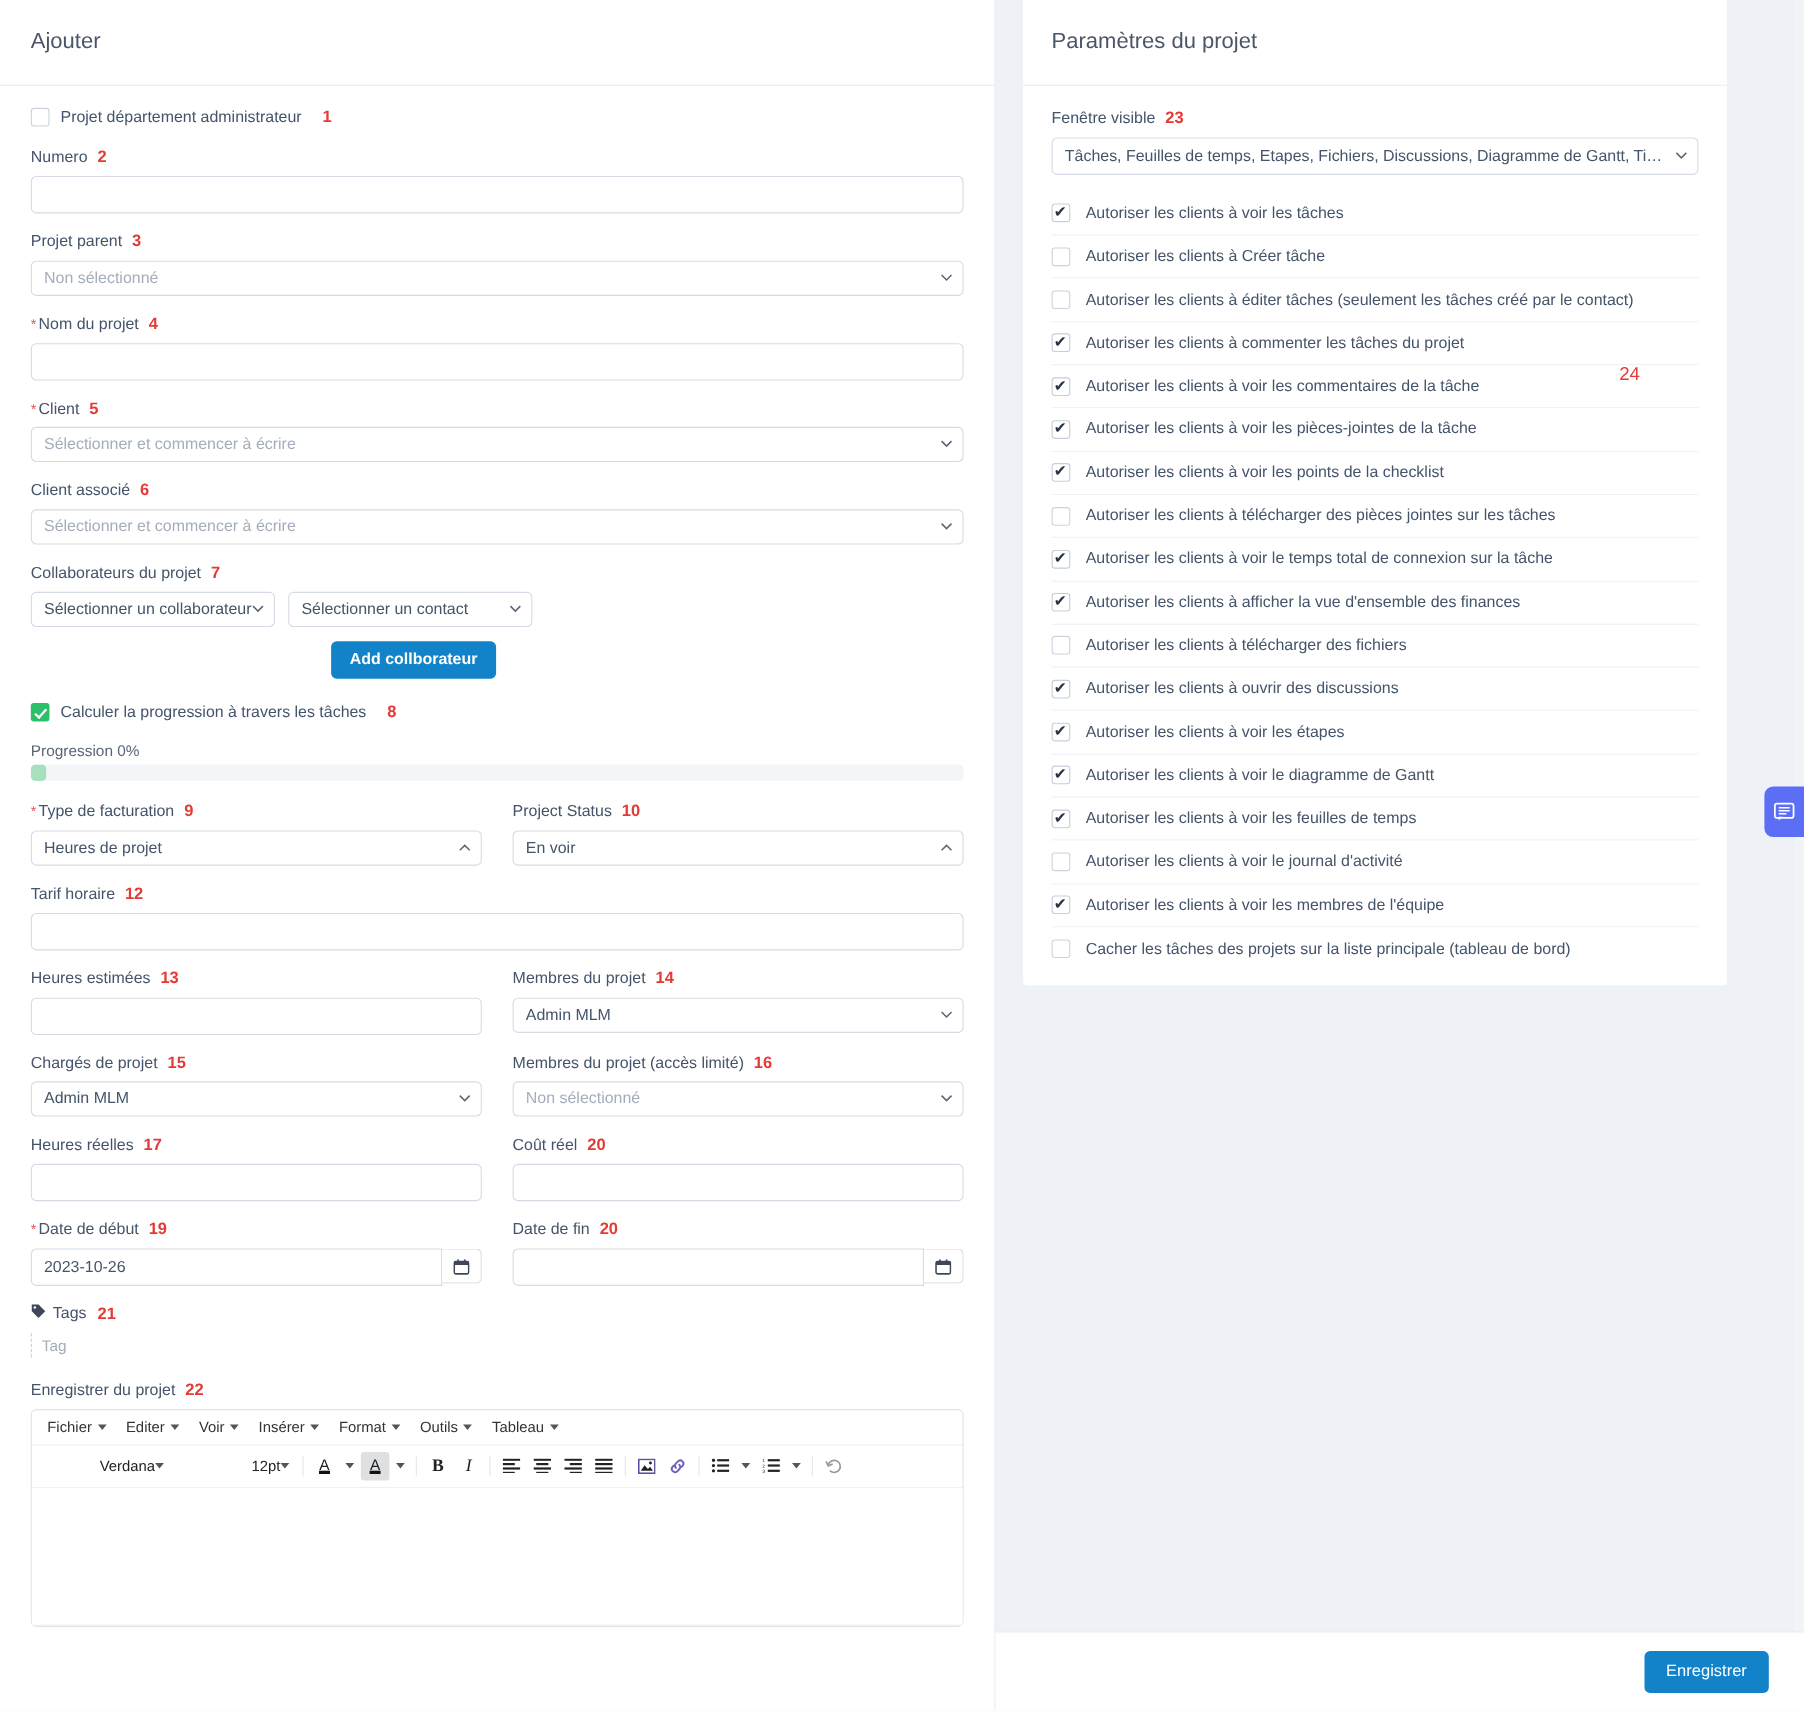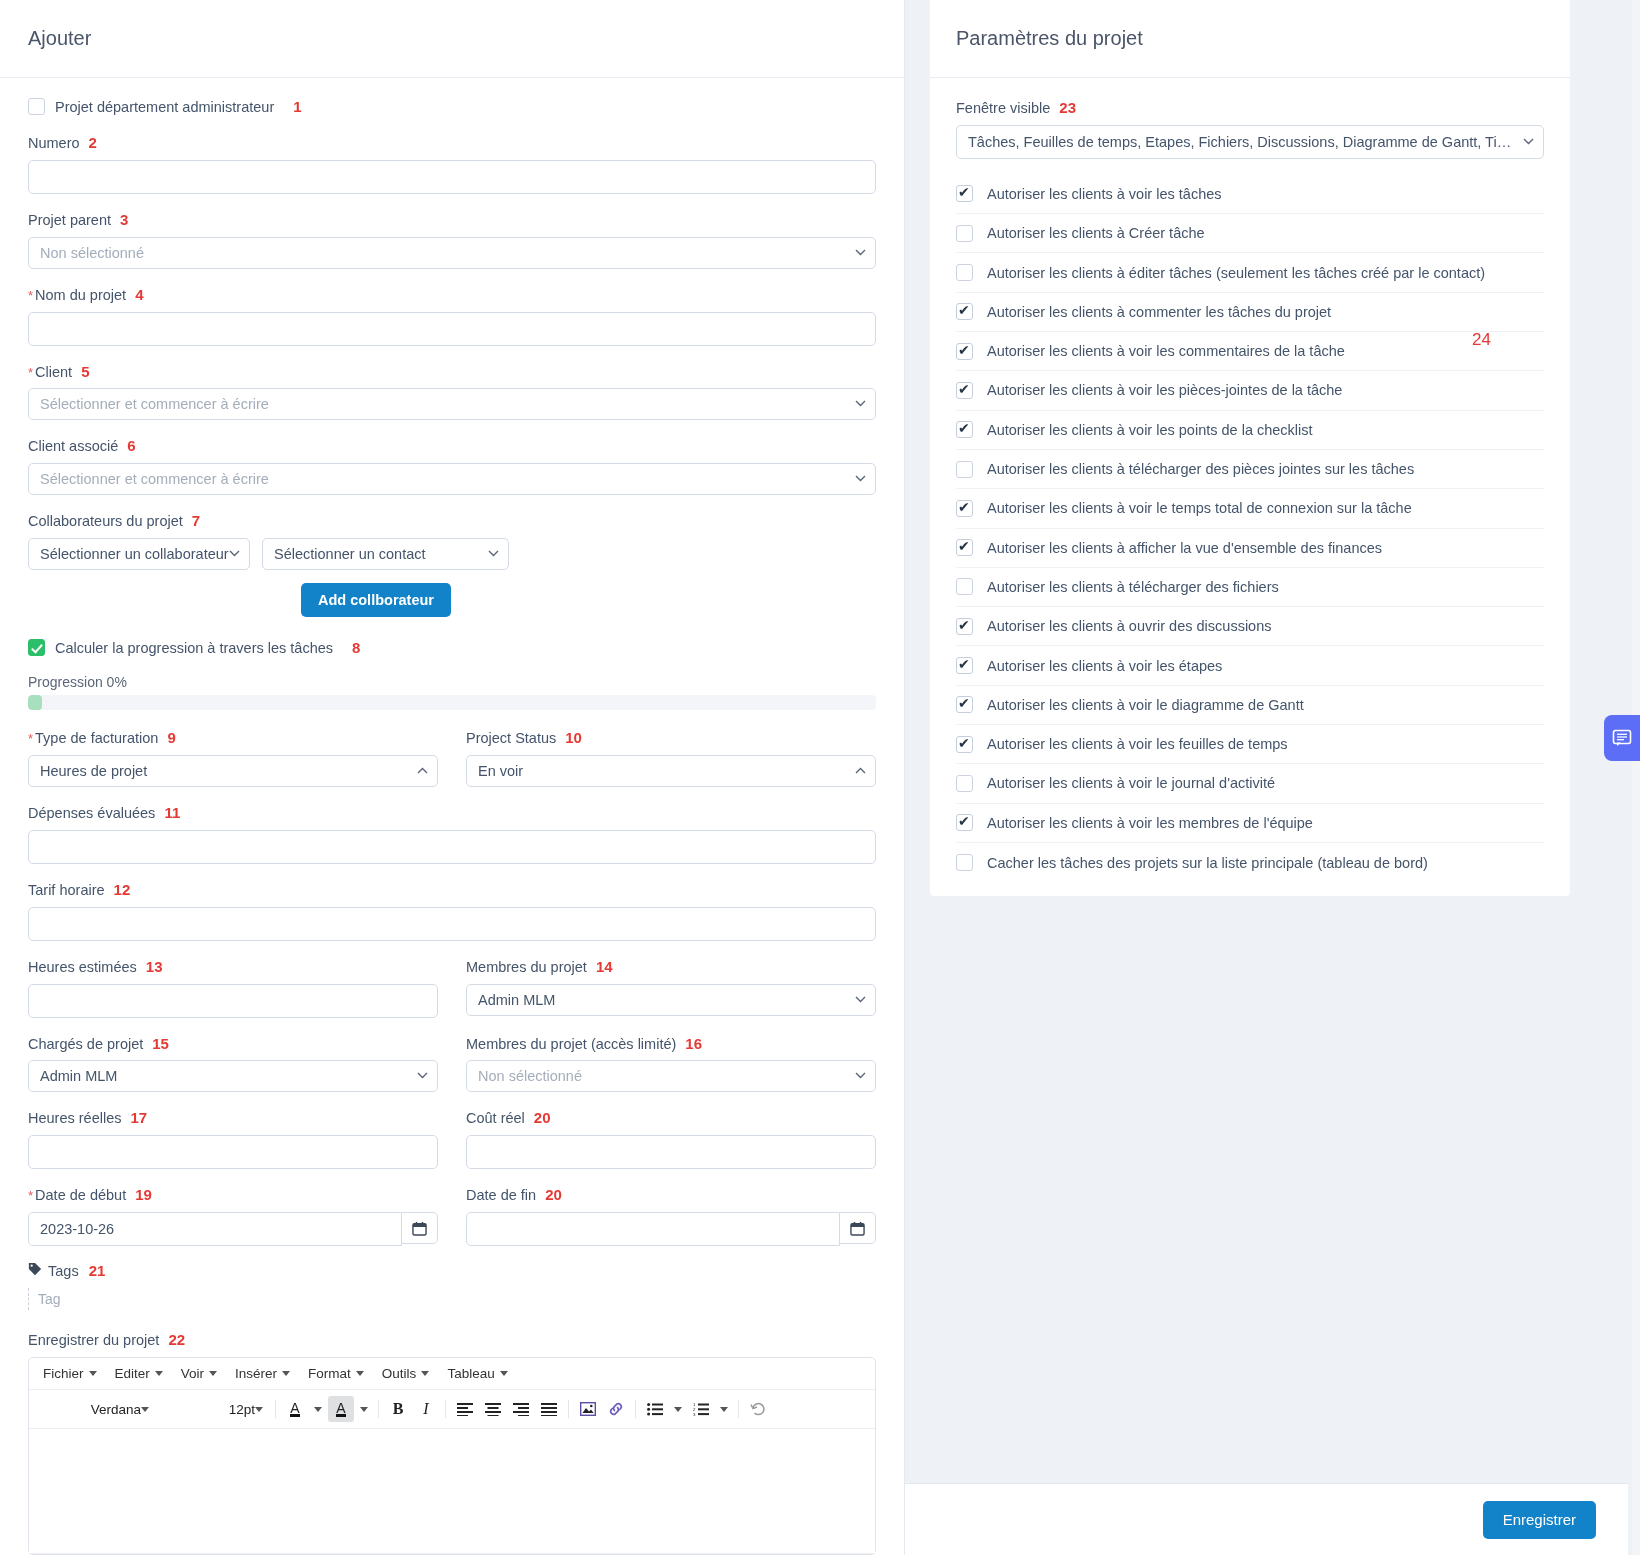--- a/index.html
+++ b/index.html
@@ -172,21 +172,21 @@
 
   
   .chat-fab{
     position:absolute; right:0; top:715px; width:36px; height:46px;
     background:#5b6ef5; border-radius:8px 0 0 8px; display:flex;
     align-items:center; justify-content:center; z-index:40;
   }
 
   
   .footer{
-    position:absolute; left:905px; right:12px; bottom:0; height:72px;
+    position:absolute; left:905px; right:0; bottom:0; height:72px;
     background:#fff; border-top:1px solid #e4e8ef; display:flex;
     align-items:center; justify-content:flex-end; padding-right:32px; z-index:20;
   }
   .btn-save{
     background:#1283c8; color:#fff; border:none; border-radius:5px;
     height:38px; padding:0 20px; font-size:15px; font-family:inherit;
     cursor:pointer;
   }
   .scrollbar-r{
     position:absolute; right:0; top:0; width:8px; height:1555px;
@@ -261,21 +261,21 @@
         <label class="lbl"><span>Collaborateurs du projet</span><span class="num">7</span></label>
         <div class="collab-row">
           <div class="collab-sel" style="width:222px">
             <span>Sélectionner un collaborateur</span>
             <span class="caret">
                 <svg width="11" height="8" viewBox="0 0 11 8">
                   <path d="M1 1.5 L5.5 6 L10 1.5" fill="none" stroke="#5a6678" stroke-width="1.4"></path>
                 </svg>
               </span>
           </div>
-          <div class="collab-sel" style="width:247px">
+          <div class="collab-sel" style="width:222px">
             <span>Sélectionner un contact</span>
             <span class="caret">
                 <svg width="11" height="8" viewBox="0 0 11 8">
                   <path d="M1 1.5 L5.5 6 L10 1.5" fill="none" stroke="#5a6678" stroke-width="1.4"></path>
                 </svg>
               </span>
           </div>
         </div>
         <div class="addcol-wrap">
           <button class="btn-blue">Add collborateur</button>
@@ -311,24 +311,20 @@
             <span>En voir</span>
             <span class="caret">
                 <svg width="11" height="8" viewBox="0 0 11 8">
                   <path d="M1 6.5 L5.5 2 L10 6.5" fill="none" stroke="#5a6678" stroke-width="1.4"></path>
                 </svg>
               </span>
           </div>
         </div>
       </div>
 
-      <div class="field">
-        <label class="lbl"><span>Dépenses évaluées</span><span class="num">11</span></label>
-        <div class="inp"></div>
-      </div>
 
       <div class="field">
         <label class="lbl"><span>Tarif horaire</span><span class="num">12</span></label>
         <div class="inp"></div>
       </div>
 
       <div class="grid2">
         <div class="field">
           <label class="lbl"><span>Heures estimées</span><span class="num">13</span></label>
           <div class="inp"></div>

